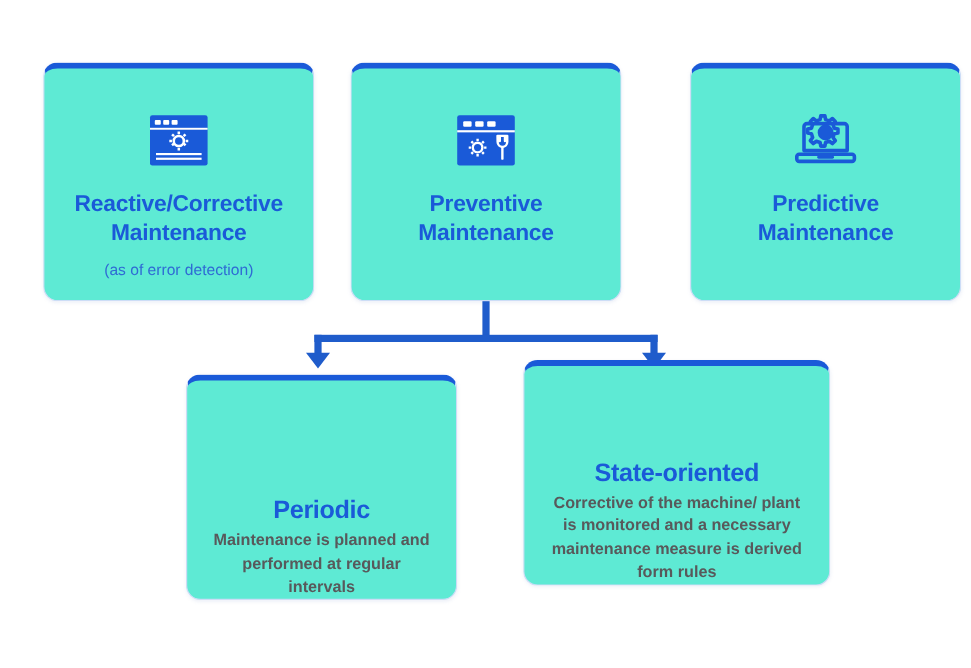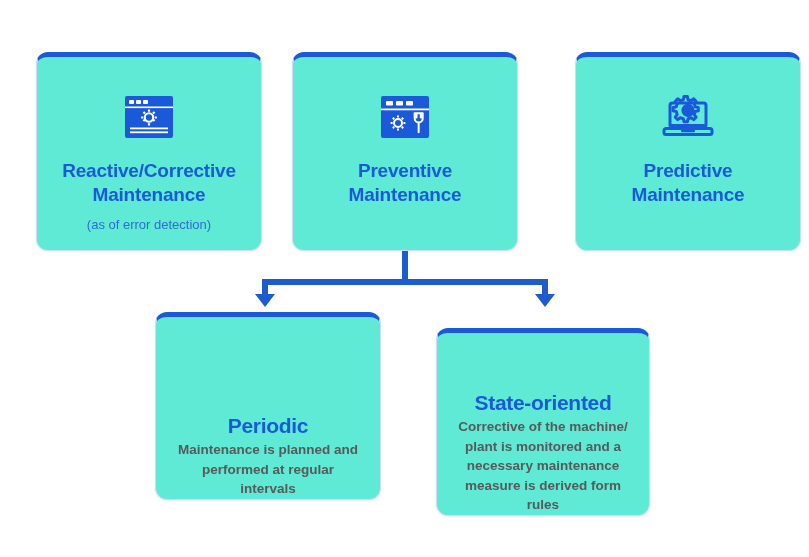--- a/index.html
+++ b/index.html
@@ -43,21 +43,21 @@
     padding-top: 32px;
   }
 
   
   #card-reactive  { left: 36px;  top: 52px;  width: 226px; height: 199px; }
   #card-preventive{ left: 292px; top: 52px;  width: 226px; height: 199px; }
   #card-predictive{ left: 548px; top: 52px;  width: 226px; height: 199px; margin-left: 27px; }
 
   
   #card-periodic  { left: 155px; top: 312px; width: 226px; height: 188px; }
-  #card-state     { left: 436px; top: 328px; width: 214px; height: 188px; }
+  #card-state     { left: 436px; top: 300px; width: 256px; height: 188px; }
 
   .icon-wrap {
     width: 58px;
     height: 52px;
     display: flex;
     align-items: center;
     justify-content: center;
     margin-bottom: 16px;
   }
   .icon-wrap svg { display: block; }

